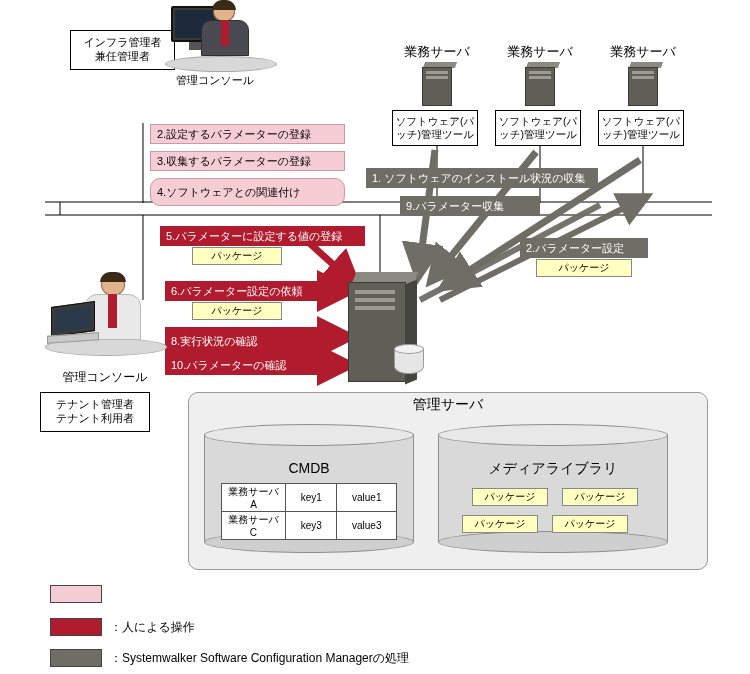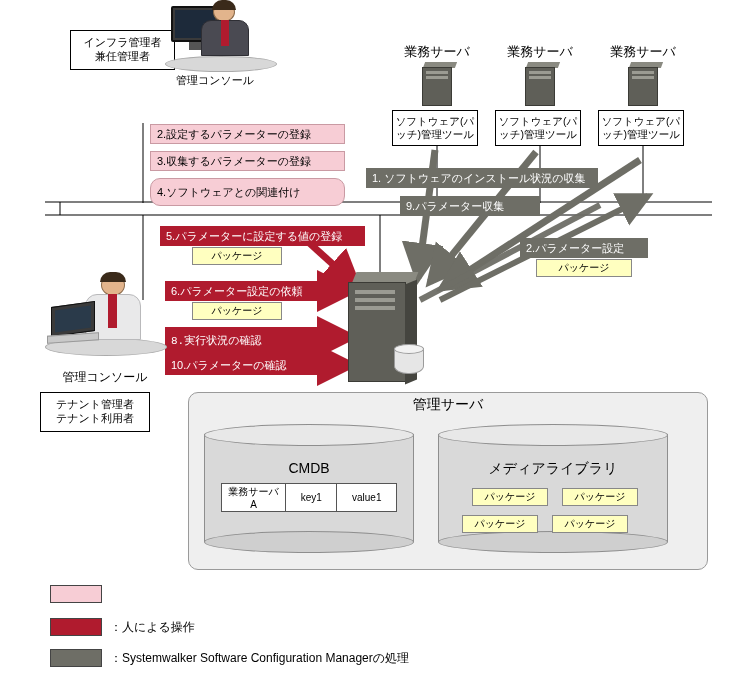--- a/index.html
+++ b/index.html
@@ -156,21 +156,21 @@
   <span>パッケージ</span>
 </div>
 
 <div class="abs bar red" style="left:165px;top:281px;width:163px;height:20px;">
   <span>6.パラメーター設定の依頼</span>
 </div>
 <div class="abs pkg" style="left:192px;top:302px;width:90px;height:18px;">
   <span>パッケージ</span>
 </div>
 
-<div class="abs bar red" style="left:165px;top:327px;width:163px;height:28px;font-family:Liberation Mono, monospace;">
+<div class="abs bar red" style="left:165px;top:327px;width:163px;height:28px;">
   <span>8.実行状況の確認</span>
 </div>
 <div class="abs bar red" style="left:165px;top:355px;width:163px;height:20px;">
   <span>10.パラメーターの確認</span>
 </div>
 
 <div class="abs" style="left:45px;top:268px;width:125px;height:100px;">
 
   <div class="abs" style="left:0;top:70px;width:122px;height:18px;border-radius:50%;background:#d8d8d8;border:1px solid #aaa;"></div>
 
@@ -212,20 +212,25 @@
   <div class="abs" style="left:0;top:107px;width:210px;height:22px;background:#cfcfcf;border:1px solid #8e8e8e;border-radius:50%;"></div>
 </div>
 <div class="abs plain" style="left:204px;top:460px;width:210px;font-size:14px;">CMDB</div>
 <table class="cmdb abs" style="left:221px;top:483px;width:176px;">
   <tbody>
     <tr>
       <td style="width:68px;">業務サーバA</td>
       <td style="width:50px;">key1</td>
       <td style="width:58px;">value1</td>
     </tr>
+    <tr>
+      <td>業務サーバC</td>
+      <td>key3</td>
+      <td>value3</td>
+    </tr>
   </tbody>
 </table>
 
 <div class="abs" style="left:438px;top:424px;width:230px;height:128px;">
   <div class="abs" style="left:0;top:10px;width:230px;height:108px;background:#d9d9d9;border-left:1px solid #8e8e8e;border-right:1px solid #8e8e8e;"></div>
   <div class="abs" style="left:0;top:0;width:230px;height:22px;background:#e8e8e8;border:1px solid #8e8e8e;border-radius:50%;"></div>
   <div class="abs" style="left:0;top:107px;width:230px;height:22px;background:#cfcfcf;border:1px solid #8e8e8e;border-radius:50%;"></div>
 </div>
 <div class="abs plain" style="left:438px;top:460px;width:230px;font-size:14px;">メディアライブラリ</div>
 <div class="abs pkg" style="left:472px;top:488px;width:76px;height:18px;">

